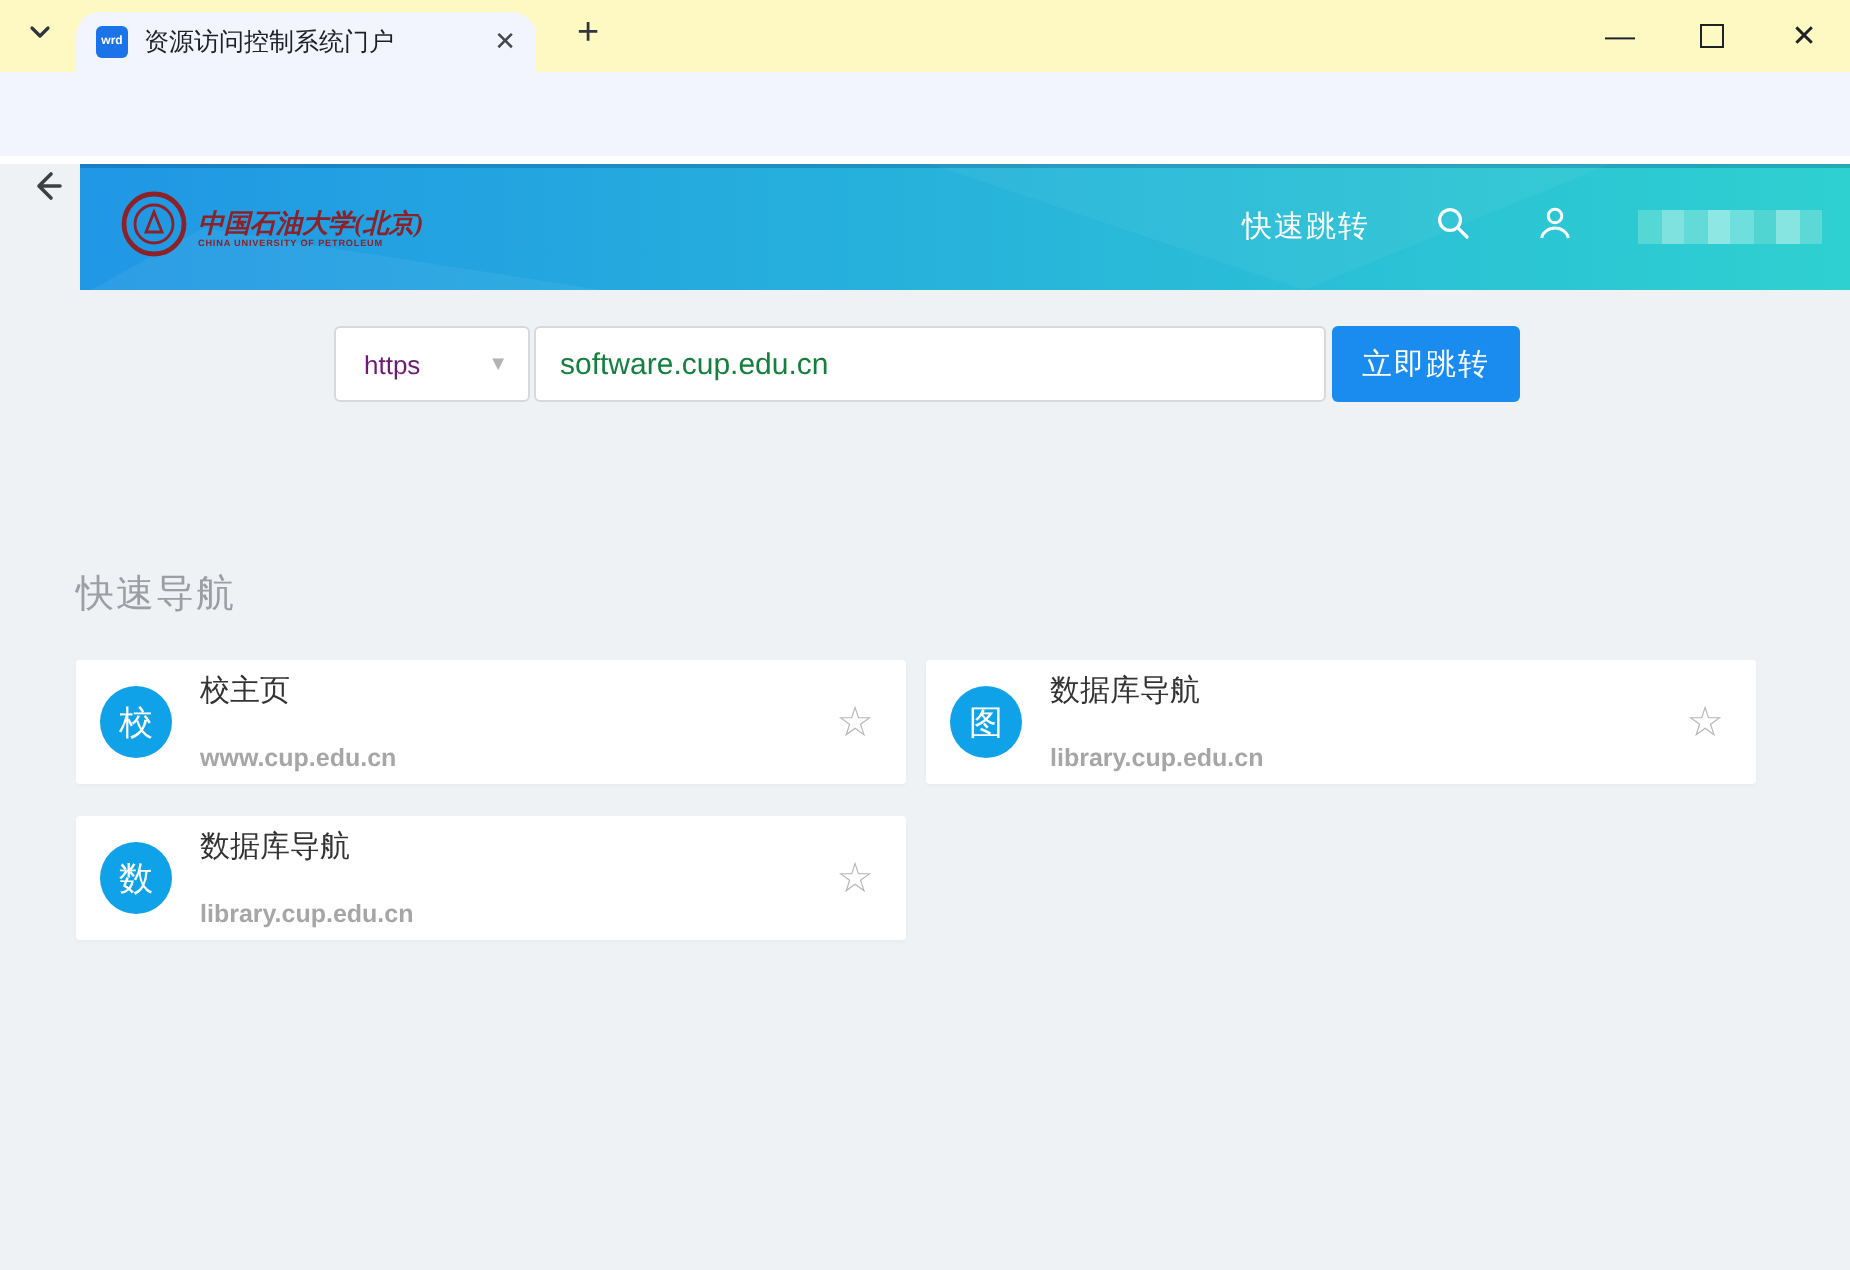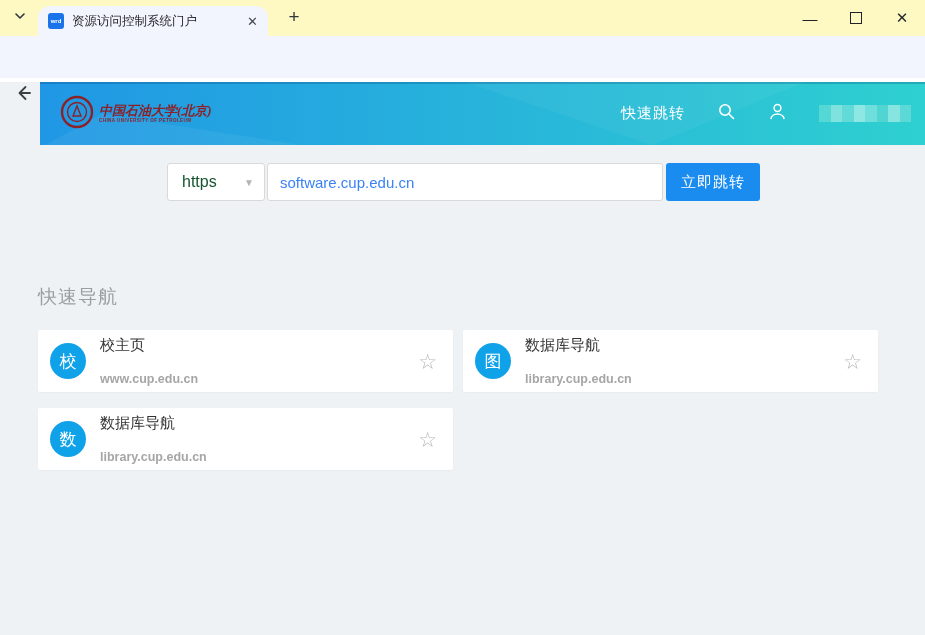--- a/index.html
+++ b/index.html
@@ -63,24 +63,24 @@
   .mosaic span:nth-child(1){background:#55d7d5;} .mosaic span:nth-child(2){background:#7fe2df;}
   .mosaic span:nth-child(3){background:#62dbd8;} .mosaic span:nth-child(4){background:#8fe7e4;}
   .mosaic span:nth-child(5){background:#6edfdc;} .mosaic span:nth-child(6){background:#50d5d3;}
   .mosaic span:nth-child(7){background:#86e4e1;} .mosaic span:nth-child(8){background:#5cd9d6;}
 
   
   .content{position:absolute;top:145px;left:0;right:0;bottom:0;background:#eff2f5;}
   .proto-select{position:absolute;left:167px;top:18px;width:98px;height:38px;background:#fff;
     border:1px solid #d9d9d9;border-radius:3px;display:flex;align-items:center;
     padding:0 10px 0 14px;box-sizing:border-box;cursor:pointer;}
-  .proto-val{font-size:16px;color:#14532d;}
+  .proto-val{font-size:13px;color:#701a75;}
   .proto-caret{margin-left:auto;font-size:10px;color:#b3b3b3;}
   .url-input{position:absolute;left:267px;top:18px;width:396px;height:38px;border:1px solid #d9d9d9;
-    border-radius:3px;padding:0 12px;font-size:15px;color:#3b82f6;background:#fff;box-sizing:border-box;outline:none;}
+    border-radius:3px;padding:0 12px;font-size:15px;color:#15803d;background:#fff;box-sizing:border-box;outline:none;}
   .jump-btn{position:absolute;left:666px;top:18px;width:94px;height:38px;background:#1a8cf0;color:#fff;
     border:none;border-radius:3px;font-size:15px;letter-spacing:1px;cursor:pointer;}
   .section-title{position:absolute;left:38px;top:139px;font-size:19px;color:#9b9fa3;letter-spacing:1px;}
   .card{position:absolute;width:415px;height:62px;background:#fff;border-radius:2px;
     display:flex;align-items:center;padding:0 16px 0 12px;box-sizing:border-box;
     box-shadow:0 1px 2px rgba(0,0,0,0.03);}
   .card1{left:38px;top:185px;} .card2{left:463px;top:185px;} .card3{left:38px;top:263px;}
   .avatar{width:36px;height:36px;border-radius:50%;background:#10a2e9;color:#fff;font-size:17px;
     display:flex;align-items:center;justify-content:center;flex:none;}
   .card-text{margin-left:14px;display:flex;flex-direction:column;}

